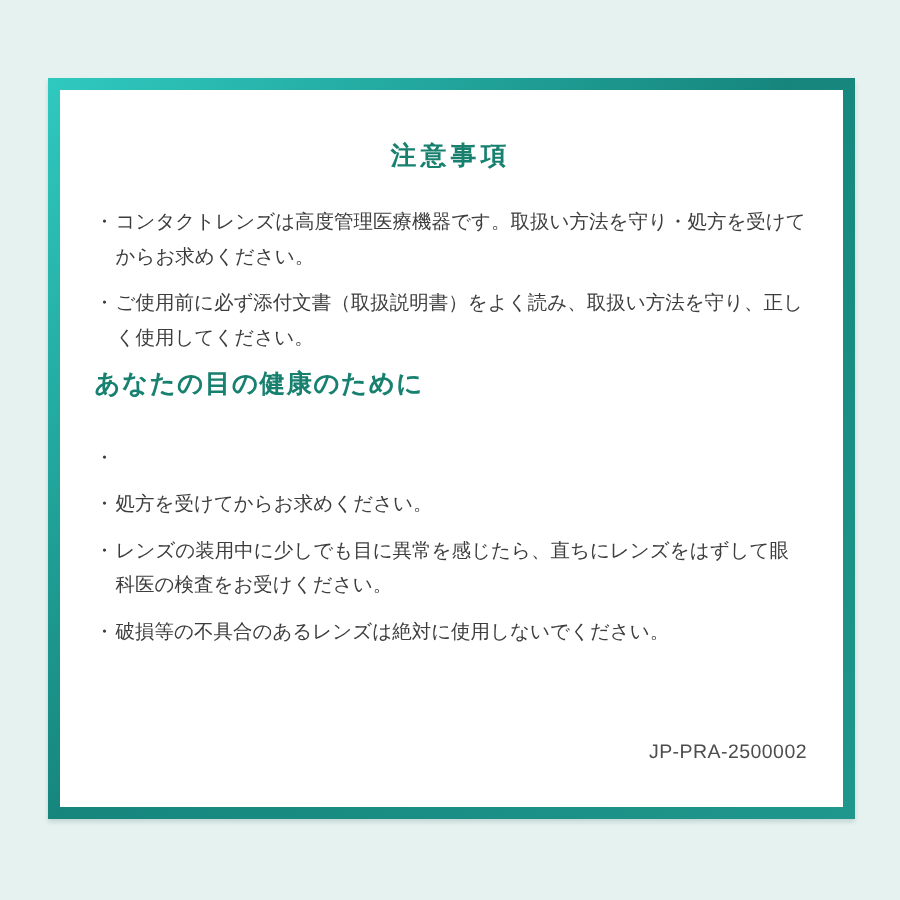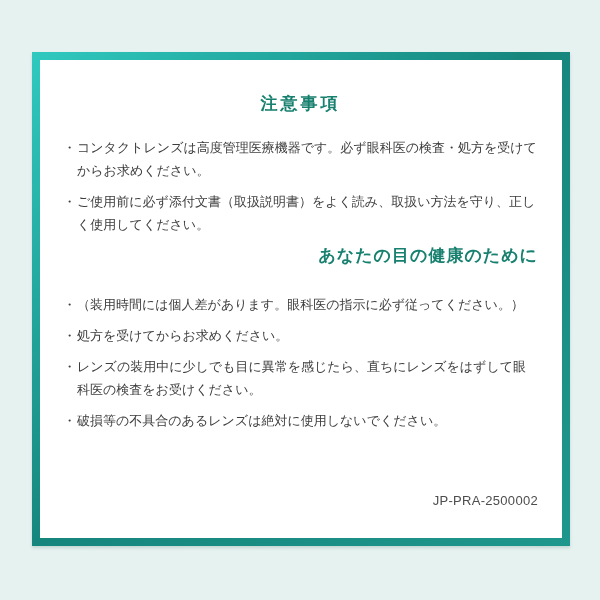--- a/index.html
+++ b/index.html
@@ -40,21 +40,21 @@
     margin: 0;
     text-align: center;
     color: #17806f;
     font-size: 17px;
     line-height: 20px;
     font-weight: bold;
     letter-spacing: 3px;
   }
   h2.section-title {
     margin: 10px 0 0 0;
-    text-align: right;
+    text-align: left;
     color: #17806f;
     font-size: 17px;
     line-height: 20px;
     font-weight: bold;
     letter-spacing: 1px;
   }
   ul.list {
     list-style: none;
     margin: 22px 0 0 0;
     padding: 0;
@@ -93,35 +93,34 @@
 
 <div class="canvas">
   <div class="frame">
     <div class="card">
 
       <h1 class="title">注意事項</h1>
 
       <ul class="list">
         <li>
           <span class="marker">・</span>
-          <div class="text">コンタクトレンズは高度管理医療機器です。必ず眼科医の検査・処方を受けてからお求めください。</div>
+          <div class="text">コンタクトレンズは高度管理医療機器です。取扱い方法を守り・処方を受けてからお求めください。</div>
         </li>
         <li>
           <span class="marker">・</span>
           <div class="text">ご使用前に必ず添付文書（取扱説明書）をよく読み、取扱い方法を守り、正しく使用してください。</div>
         </li>
       </ul>
 
       <h2 class="section-title">あなたの目の健康のために</h2>
 
       <ul class="list second">
         <li>
           <span class="marker">・</span>
           <div class="text">
-            <span class="note">（装用時間には個人差があります。眼科医の指示に必ず従ってください。）</span>
           </div>
         </li>
         <li>
           <span class="marker">・</span>
           <div class="text">処方を受けてからお求めください。</div>
         </li>
         <li>
           <span class="marker">・</span>
           <div class="text">レンズの装用中に少しでも目に異常を感じたら、直ちにレンズをはずして眼科医の検査をお受けください。</div>
         </li>

